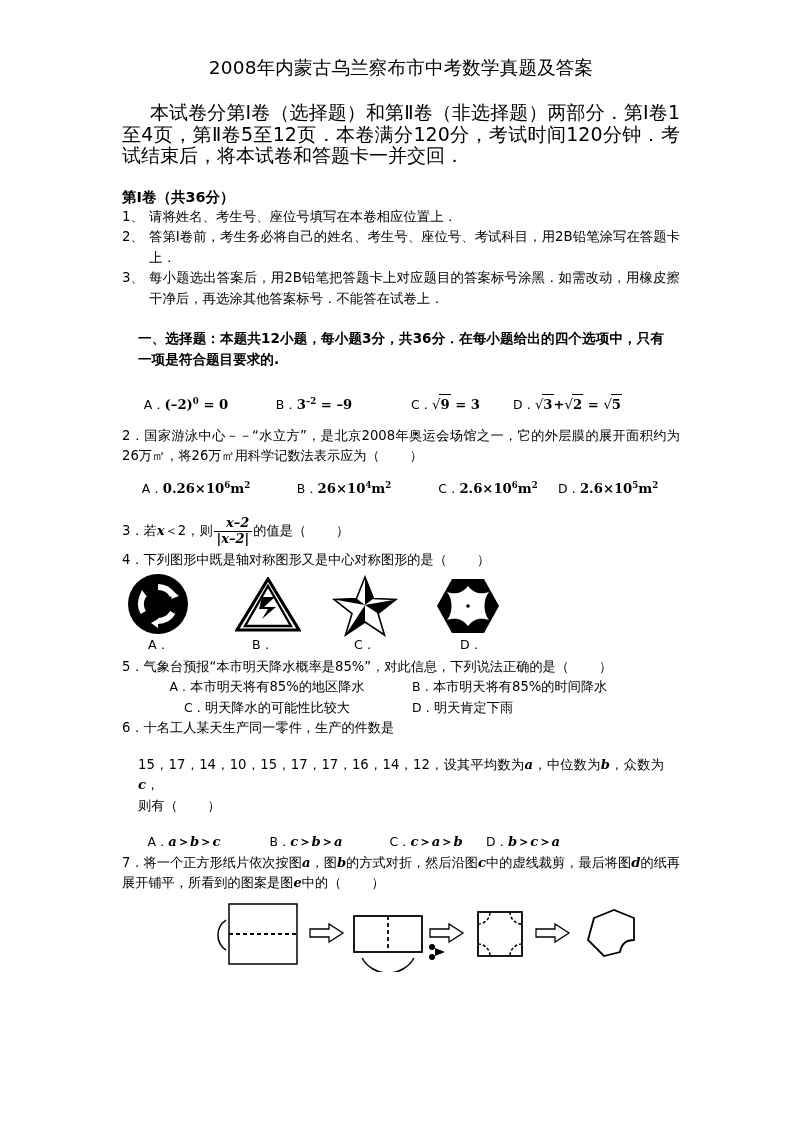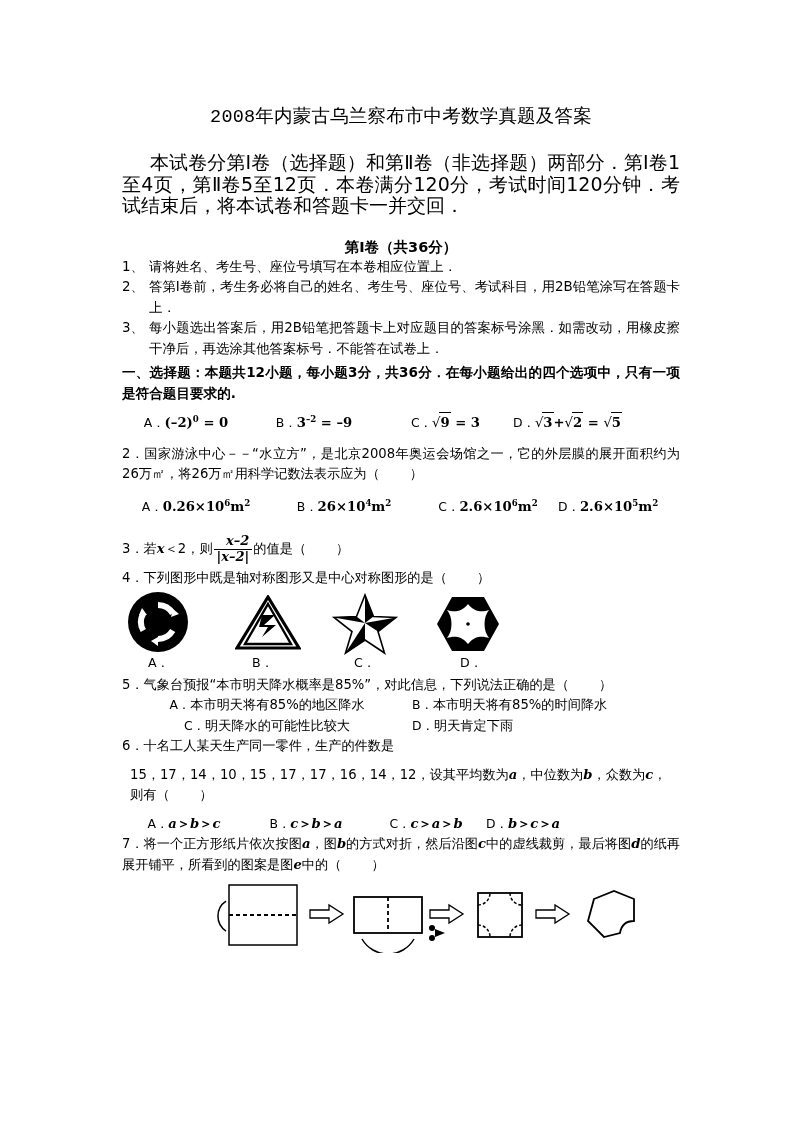--- a/index.html
+++ b/index.html
@@ -28,37 +28,36 @@
     width: 558px;
   }
 
   
   .doc-title {
     text-align: center;
     font-size: 18.5px;
     font-weight: normal;
     letter-spacing: 0.2px;
     margin: 0;
-    padding-top: 106px;
+    padding-top: 56px;
     line-height: 1.3;
-    font-family: Liberation Mono, monospace;
   }
 
   
   .intro-para {
     font-size: 19px;
     line-height: 21.5px;
     text-align: justify;
     margin: 0;
     padding-top: 22px;
     text-indent: 28px;
   }
 
   .vol-head {
-    text-align: center;
+    text-align: left;
     font-size: 14.5px;
     font-weight: bold;
     margin: 0;
     padding-top: 20px;
     line-height: 20px;
   }
 
   .notice-title {
     font-size: 13.8px;
     font-weight: bold;
@@ -81,30 +80,30 @@
   .notice-list li .num {
     display: inline-block;
     width: 27px;
     text-indent: 0;
   }
 
   .section-head {
     font-size: 13.6px;
     font-weight: bold;
     line-height: 20.5px;
-    margin: 0;
+    margin: 16px;
     padding-top: 3px;
     text-align: justify;
   }
 
   
   .q {
     font-size: 13.2px;
     line-height: 20.5px;
-    margin: 8px;
+    margin: 16px;
     text-align: justify;
   }
   .q-stem { margin: 0; }
   .gap { display: inline-block; width: 30px; }
 
   .opts {
     font-size: 13.2px;
     line-height: 20.5px;
     margin: 0;
     position: relative;

